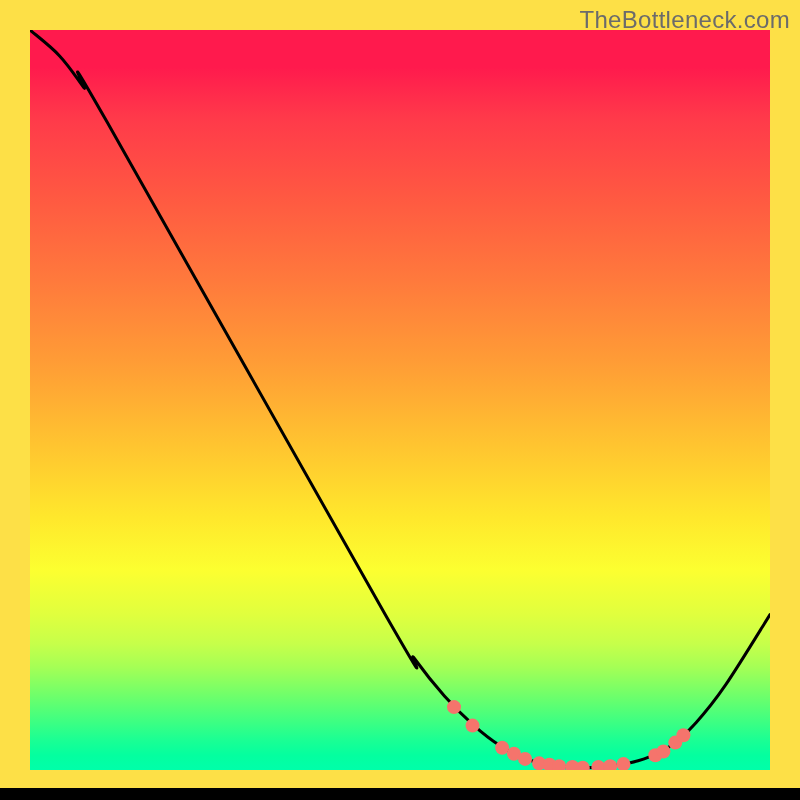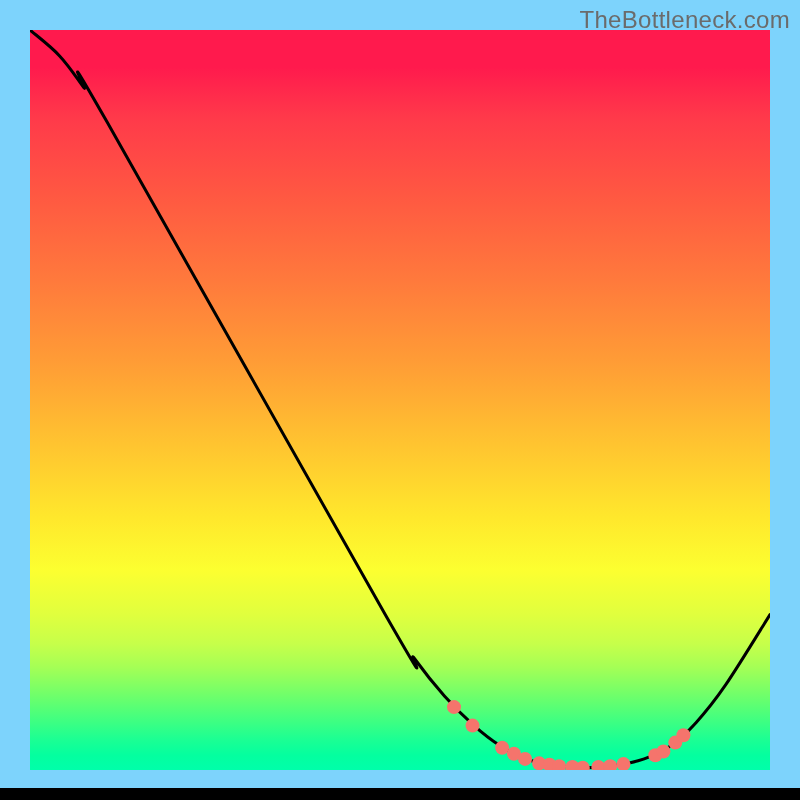--- a/index.html
+++ b/index.html
@@ -8,21 +8,21 @@
     width: 800px;
     height: 800px;
     background: #000;
     overflow: hidden;
     font-family: Arial, Helvetica, sans-serif;
   }
   .frame {
     position: relative;
     width: 800px;
     height: 788px;
-    background: #7dd3fc;
+    background: #fde047;
   }
   .plot-area {
     position: absolute;
     left: 30px;
     top: 30px;
     width: 740px;
     height: 740px;
     
     background: linear-gradient(
       to bottom,

